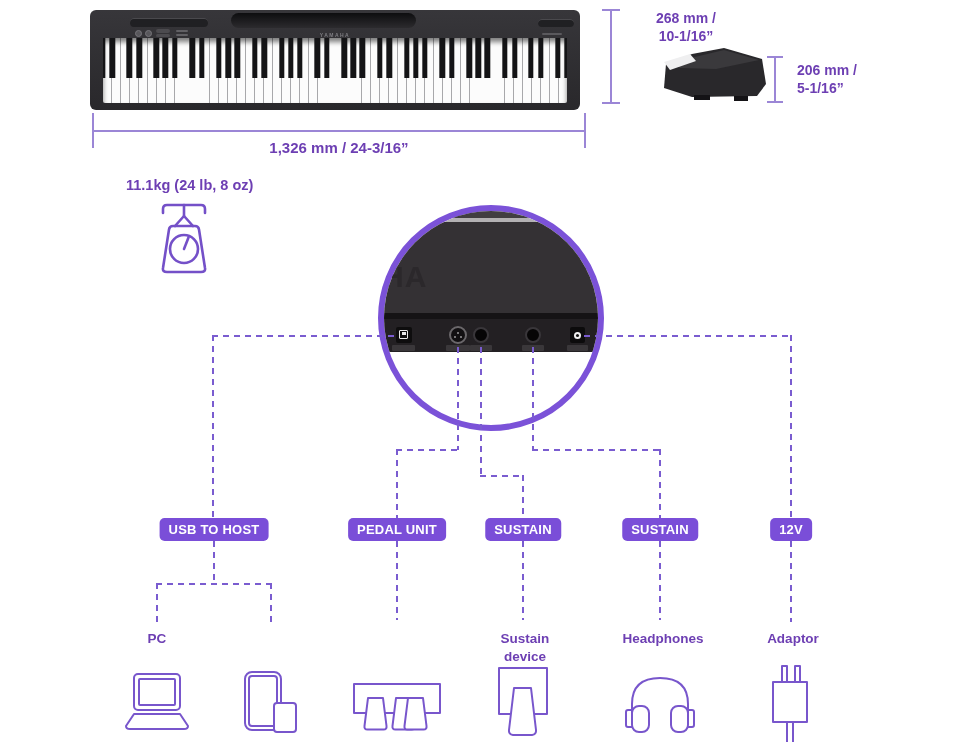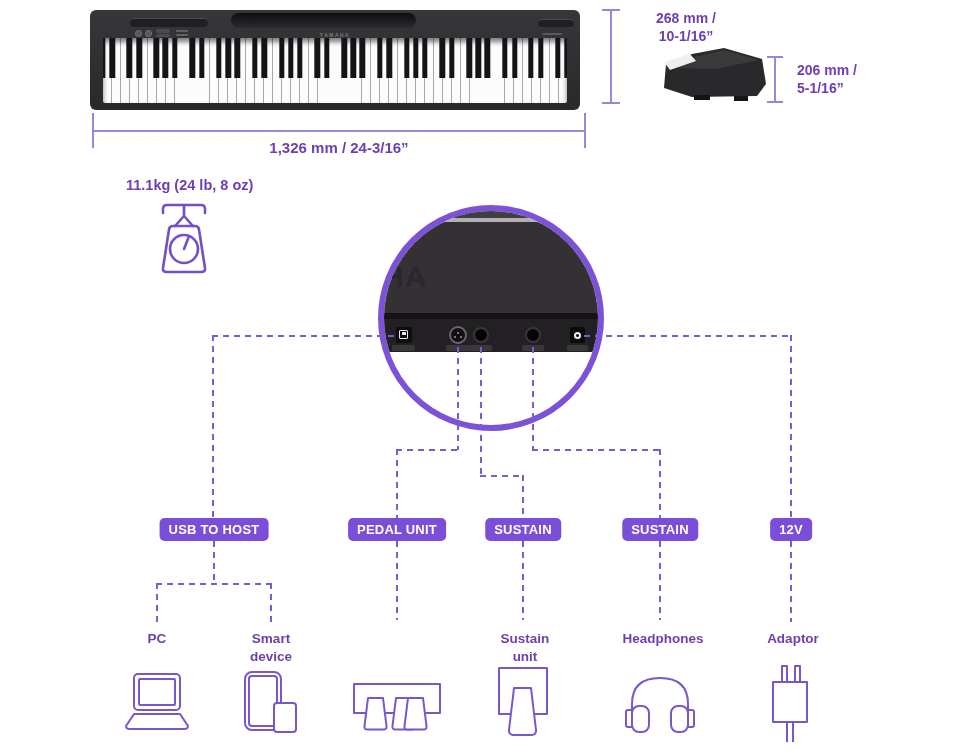--- a/index.html
+++ b/index.html
@@ -194,27 +194,23 @@
   <div class="badge" style="left:214px;">USB TO HOST</div>
   <div class="badge" style="left:397px;">PEDAL UNIT</div>
   <div class="badge" style="left:523px;">SUSTAIN</div>
   <div class="badge" style="left:660px;">SUSTAIN</div>
   <div class="badge" style="left:791px;">12V</div>
 
   <div class="dev-label" style="left:157px;">
     <div>PC</div>
       <div></div>
   </div>
-  <div class="dev-label" style="left:271px;">
-    <div>Smart</div>
-      <div>device</div>
-  </div>
   <div class="dev-label" style="left:525px;">
     <div>Sustain</div>
-      <div>unit</div>
+      <div>device</div>
   </div>
   <div class="dev-label" style="left:663px;">
     <div>Headphones</div>
       <div></div>
   </div>
   <div class="dev-label" style="left:793px;text-align:center;">
     <div>Adaptor</div>
       <div></div>
   </div>
 

